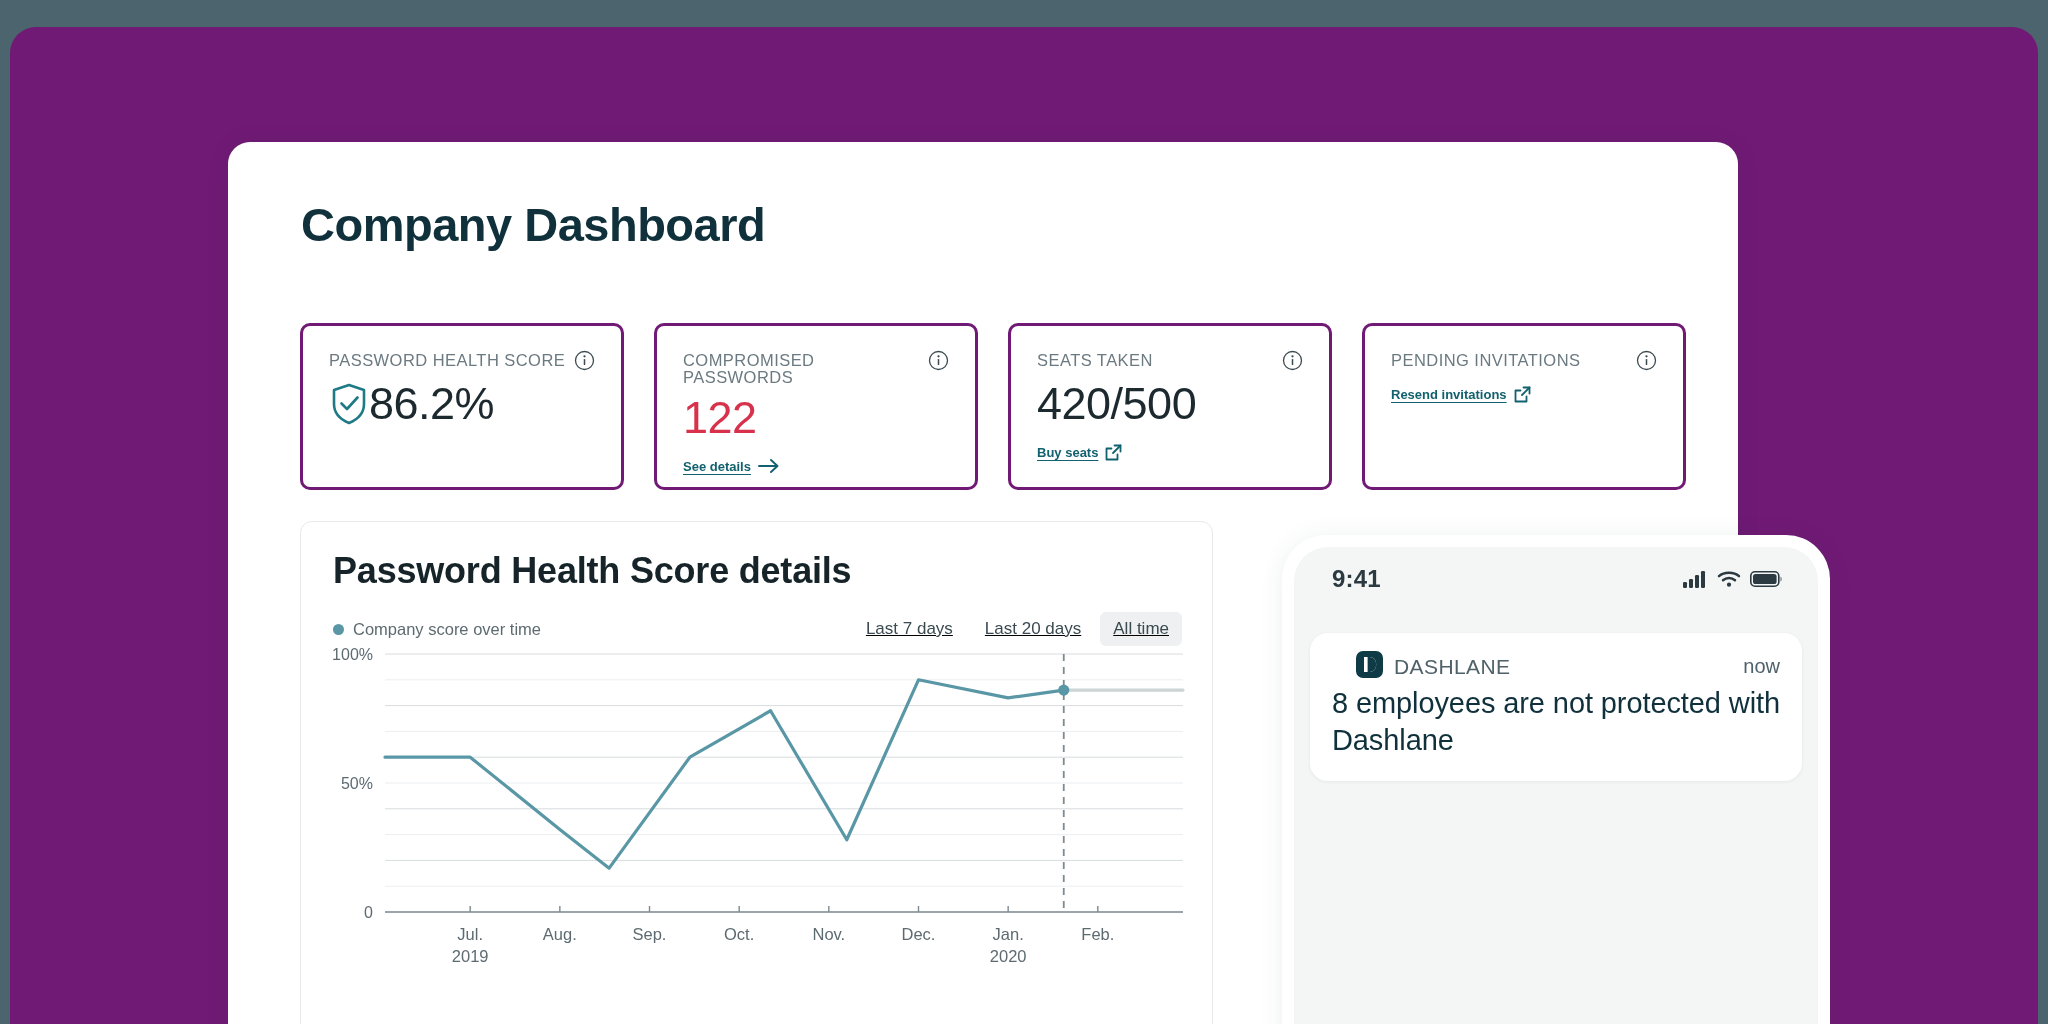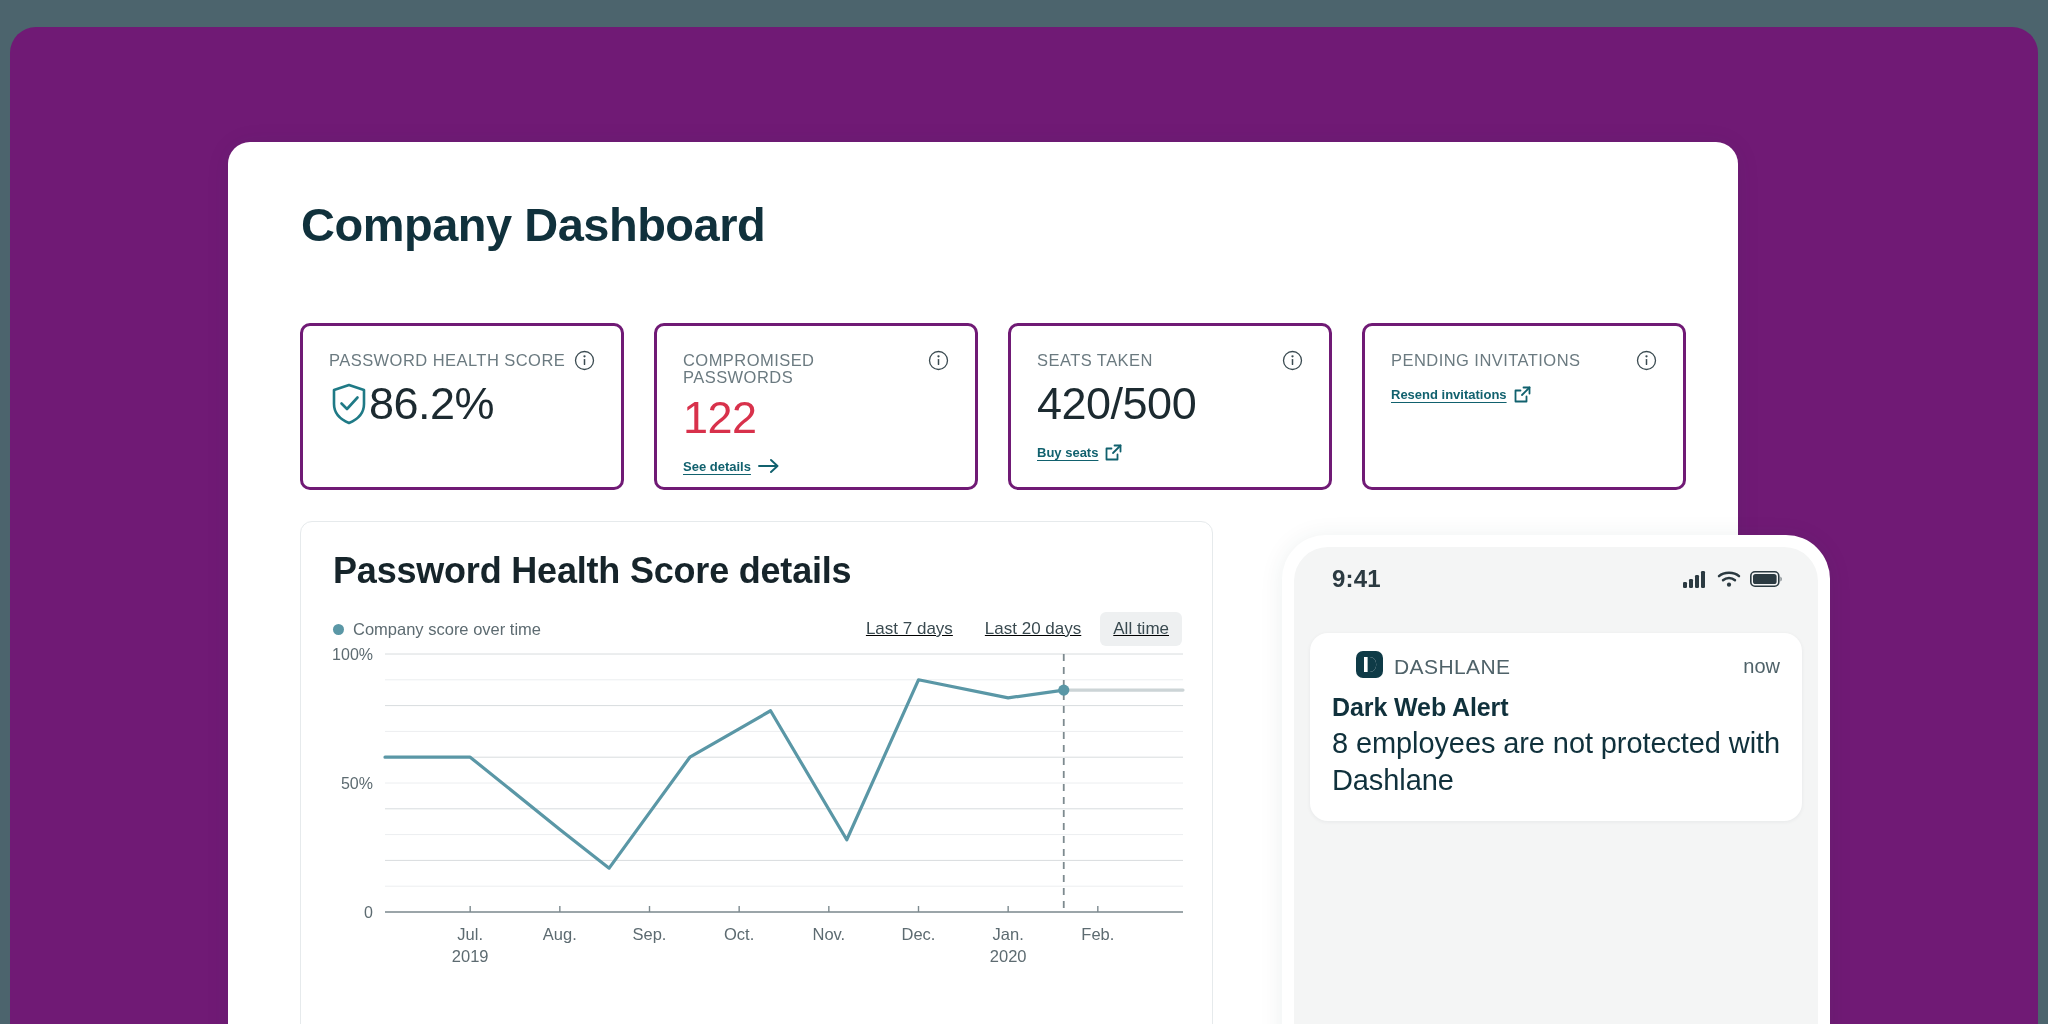--- a/index.html
+++ b/index.html
@@ -450,21 +450,20 @@
                   <rect x="0" y="0" width="27" height="27" rx="7" fill="#0f3b47"></rect>
                   <path d="M8 6 H13.4 C17.6 6 20.2 9 20.2 13.5 C20.2 18 17.6 21 13.4 21 H8 Z" fill="#ffffff"></path>
                   <path d="M11.6 6 H13.4 C17.6 6 20.2 9 20.2 13.5 C20.2 18 17.6 21 13.4 21 H11.6 Z" fill="#0f3b47"></path>
                   <rect x="8" y="6" width="1.7" height="15" fill="#ffffff"></rect>
                 </svg>
               </span>
               <span class="notif-app-name">DASHLANE</span>
             </div>
             <div class="notif-time">now</div>
           </div>
-          <div class="notif-title">Dark Web Alert</div>
           <div class="notif-body">8 employees are not protected with Dashlane</div>
         </div>
 
 
       </div>
     </div>
 
   </div>
 </div>
 

